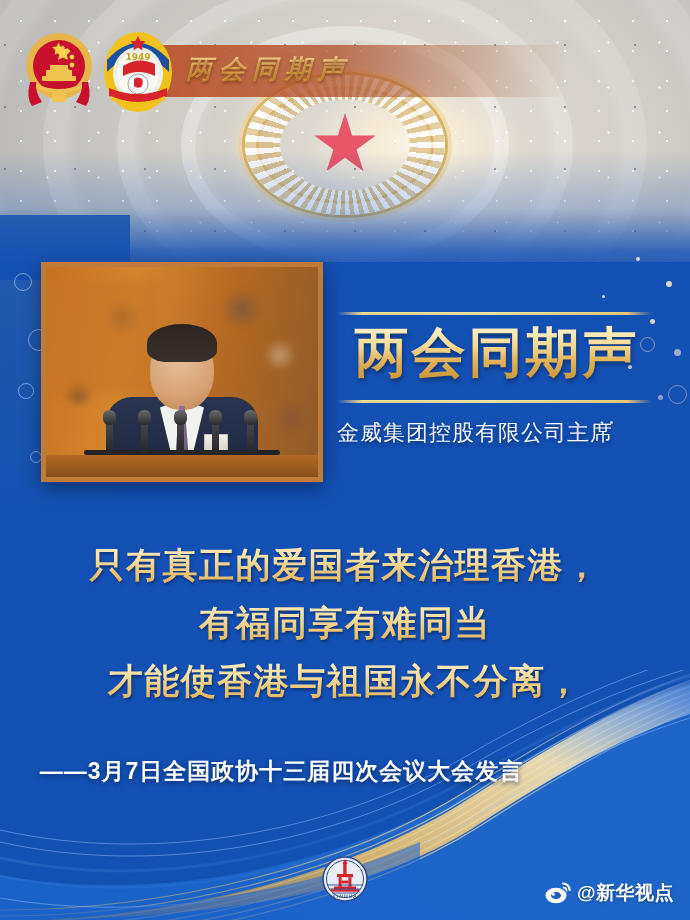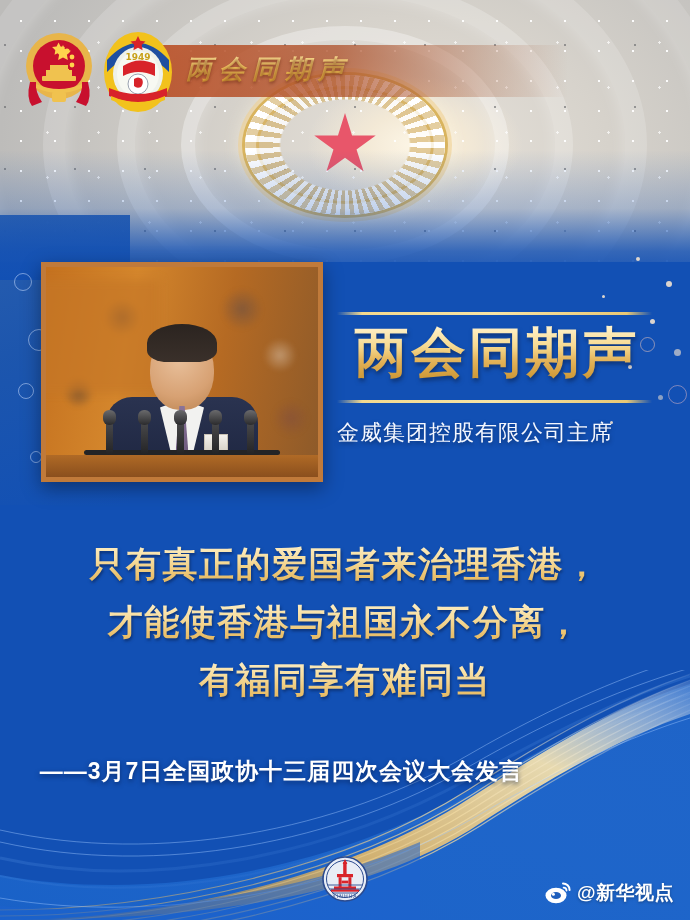--- a/index.html
+++ b/index.html
@@ -165,21 +165,20 @@
   }
 
   
   .quote{position:absolute;left:0;top:536px;width:690px;z-index:6;text-align:center;}
   .qline{
     font-size:35px;font-weight:700;line-height:1.66;letter-spacing:1.5px;
     background:linear-gradient(180deg,#fff6da 0%,#f7dea0 40%,#ecc472 66%,#d9a747 100%);
     -webkit-background-clip:text;background-clip:text;
     -webkit-text-fill-color:transparent;
     filter:drop-shadow(1.5px 2.5px 1.5px rgba(6,28,74,.6));
-    font-family:Liberation Serif, serif;
   }
   .attrib{
     position:absolute;left:0;top:756px;width:563px;z-index:6;text-align:center;
     color:#ffffff;font-size:23px;font-weight:700;letter-spacing:1px;
     text-shadow:0 2px 5px rgba(5,25,70,.65);
   }
 
   
   .waves{position:absolute;left:0;bottom:0;width:690px;height:250px;z-index:3;overflow:hidden;}
   .wsvg{position:absolute;left:0;bottom:0;width:690px;height:250px;}
@@ -294,22 +293,22 @@
     <div class="ph-desk"></div>
   </div>
 
   <div class="rule rule-top"></div>
   <div class="name">两会同期声</div>
   <div class="rule rule-bot"></div>
   <div class="role">金威集团控股有限公司主席</div>
 
   <div class="quote">
     <div class="qline">只有真正的爱国者来治理香港，</div>
+    <div class="qline">有福同享有难同当</div>
     <div class="qline">才能使香港与祖国永不分离，</div>
-    <div class="qline">有福同享有难同当</div>
   </div>
   <div class="attrib">——3月7日全国政协十三届四次会议大会发言</div>
 
   <div class="waves">
     <svg class="wsvg" viewBox="0 0 690 250" preserveAspectRatio="none">
       <defs>
         <linearGradient id="gold1" x1="0" y1="1" x2="1" y2="0">
           <stop offset="0%" stop-color="#9a7434" stop-opacity=".35"></stop>
           <stop offset="38%" stop-color="#d9b36a" stop-opacity=".95"></stop>
           <stop offset="72%" stop-color="#f1dfae" stop-opacity=".95"></stop>

